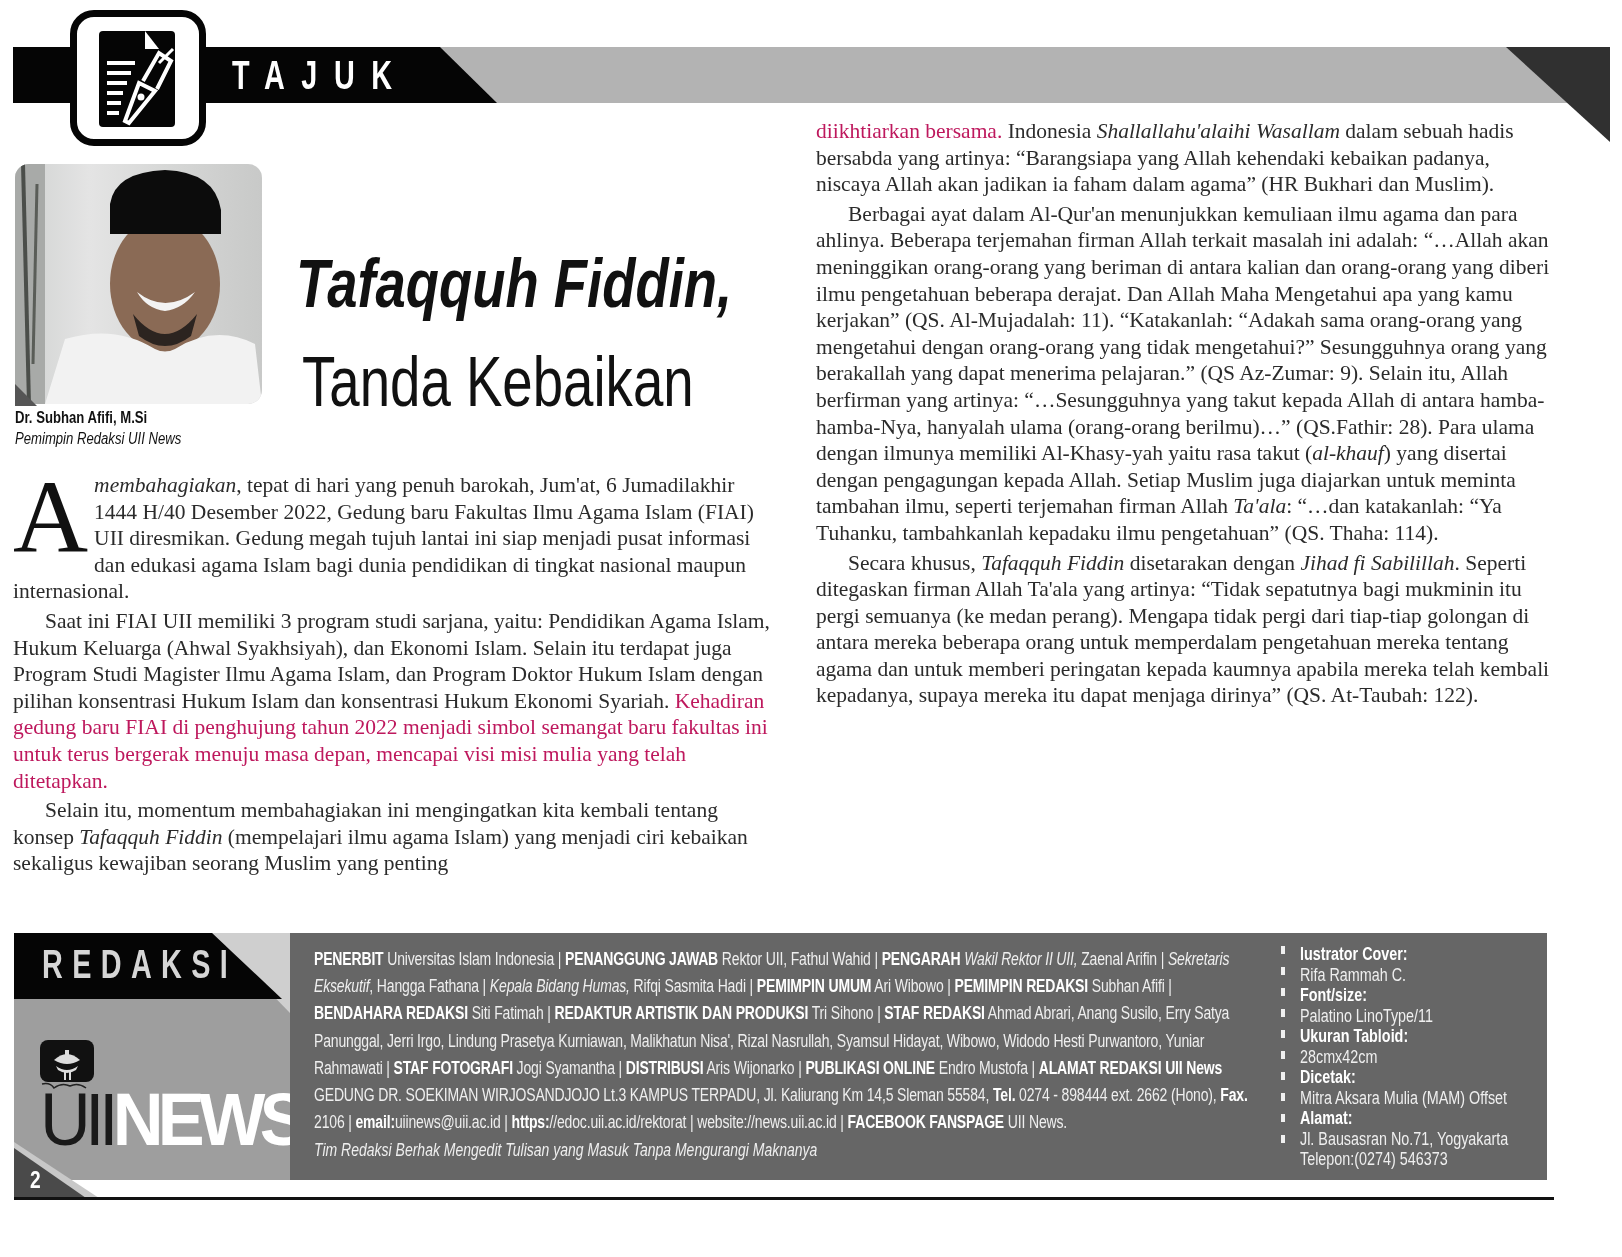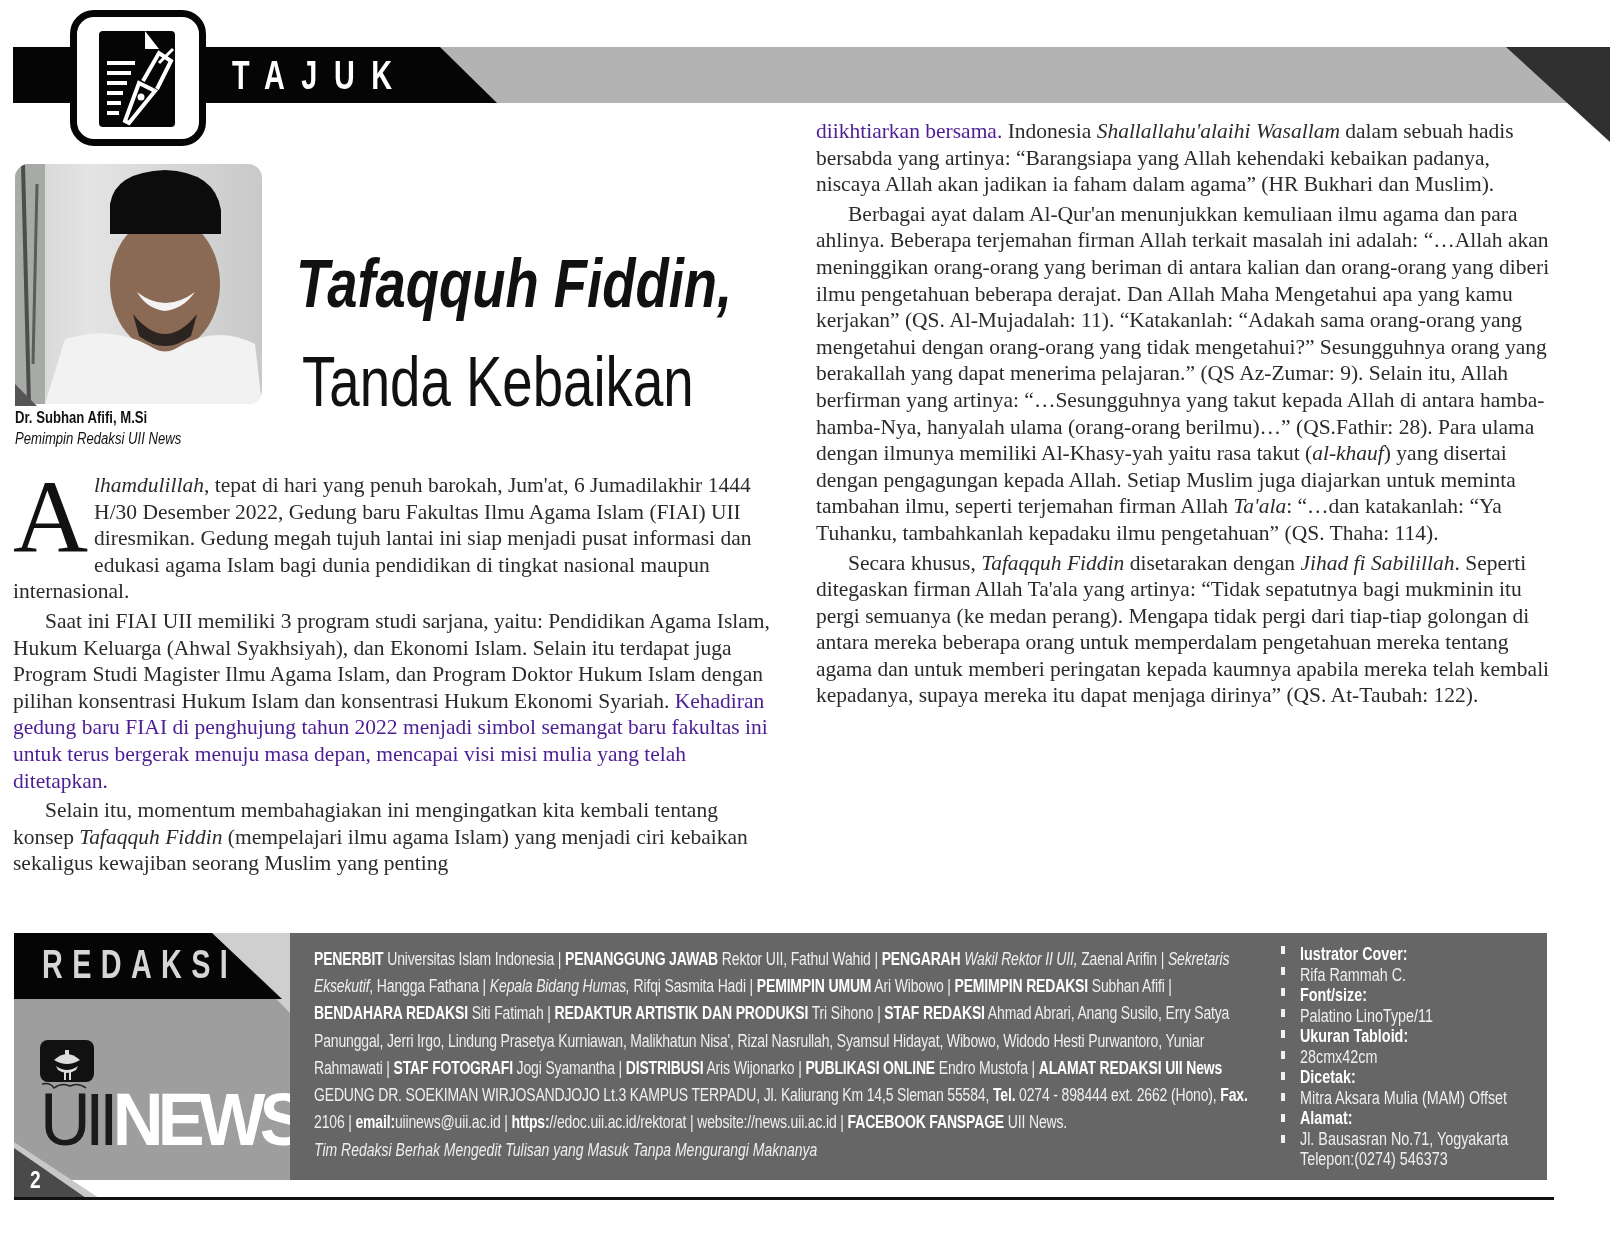--- a/index.html
+++ b/index.html
@@ -41,21 +41,21 @@
   
   .col { position: absolute; font-family: "Liberation Serif", "DejaVu Serif", serif; font-size: 21.5px; line-height: 26.6px;
     color: #2b2b2b; text-align: left; }
   .col-left { left: 13px; top: 472px; width: 760px; }
   .col-right { left: 816px; top: 118px; width: 735px; }
   .col p { margin: 0 0 3px 0; }
   .col p.indent { text-indent: 32px; }
   .col i { }
   .dropcap { float: left; font-family: "Liberation Serif", serif; font-size: 104px; line-height: 80px; height: 80px;
     margin: 5px 6px 0 0; color: #111; }
-  .lighter { color: #4c1d95; }
+  .lighter { color: #be185d; }
 
   
   .f-leftbg { position: absolute; left: 14px; top: 933px; width: 276px; height: 247px; background: #9e9e9e; }
   .f-black { position: absolute; left: 14px; top: 933px; width: 268px; height: 66px; background: #050505;
     clip-path: polygon(0 0, 198px 0, 268px 66px, 0 66px); }
   .f-lightgray { position: absolute; left: 212px; top: 933px; width: 78px; height: 80px; background: #cfcfcf;
     clip-path: polygon(0 0, 78px 0, 78px 80px); }
   .f-redaksi { position: absolute; left: 42px; top: 942px; font-family: "Liberation Sans", sans-serif; font-weight: bold;
     font-size: 40px; letter-spacing: 13px; color: #d6d6d6; transform: scaleX(0.72); transform-origin: left top; }
   .f-uii-logo { position: absolute; left: 40px; top: 1040px; width: 58px; height: 50px; }
@@ -125,21 +125,21 @@
 </div>
 <div class="photo-tri"></div>
 <div class="author-name">Dr. Subhan Afifi, M.Si</div>
 <div class="author-role">Pemimpin Redaksi UII News</div>
 
 <div class="headline-1">Tafaqquh Fiddin,</div>
 <div class="headline-2">Tanda Kebaikan</div>
 
 <div class="col col-left">
   <p>
-    <span class="dropcap">A</span><i>lhamdulillah</i><span>, tepat di hari yang penuh barokah, Jum'at, 6 Jumadilakhir 1444 H/30 Desember 2022, Gedung baru Fakultas Ilmu Agama Islam (FIAI) UII diresmikan. Gedung megah tujuh lantai ini siap menjadi pusat informasi dan edukasi agama Islam bagi dunia pendidikan di tingkat nasional maupun internasional.</span>
+    <span class="dropcap">A</span><i>membahagiakan</i><span>, tepat di hari yang penuh barokah, Jum'at, 6 Jumadilakhir 1444 H/40 Desember 2022, Gedung baru Fakultas Ilmu Agama Islam (FIAI) UII diresmikan. Gedung megah tujuh lantai ini siap menjadi pusat informasi dan edukasi agama Islam bagi dunia pendidikan di tingkat nasional maupun internasional.</span>
   </p>
   <p class="indent">
     <span>Saat ini FIAI UII memiliki 3 program studi sarjana, yaitu: Pendidikan Agama Islam, Hukum Keluarga (Ahwal Syakhsiyah), dan Ekonomi Islam. Selain itu terdapat juga Program Studi Magister Ilmu Agama Islam, dan Program Doktor Hukum Islam dengan pilihan konsentrasi Hukum Islam dan konsentrasi Hukum Ekonomi Syariah.</span><span class="lighter"> Kehadiran gedung baru FIAI di penghujung tahun 2022 menjadi simbol semangat baru fakultas ini untuk terus bergerak menuju masa depan, mencapai visi misi mulia yang telah ditetapkan.</span>
   </p>
   <p class="indent">
     <span>Selain itu, momentum membahagiakan ini mengingatkan kita kembali tentang konsep </span><i>Tafaqquh Fiddin</i><span> (mempelajari ilmu agama Islam) yang menjadi ciri kebaikan sekaligus kewajiban seorang Muslim yang penting</span>
   </p>
 </div>
 
 <div class="col col-right">

